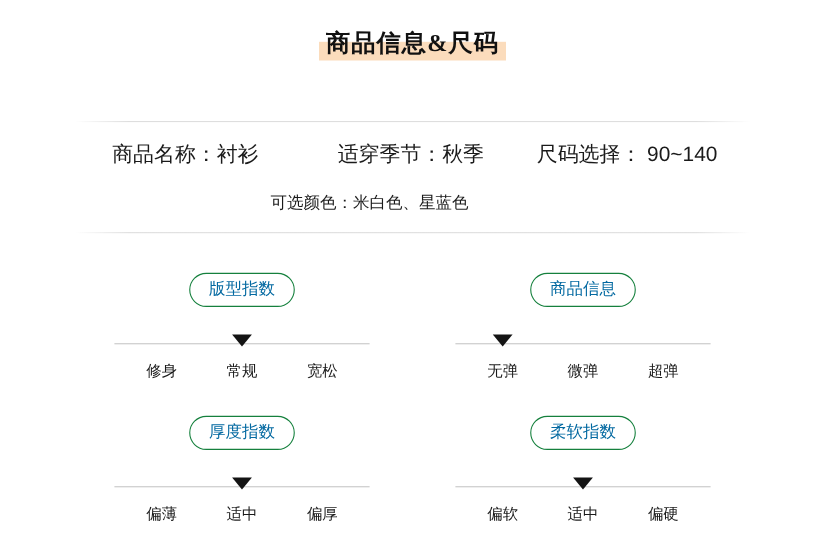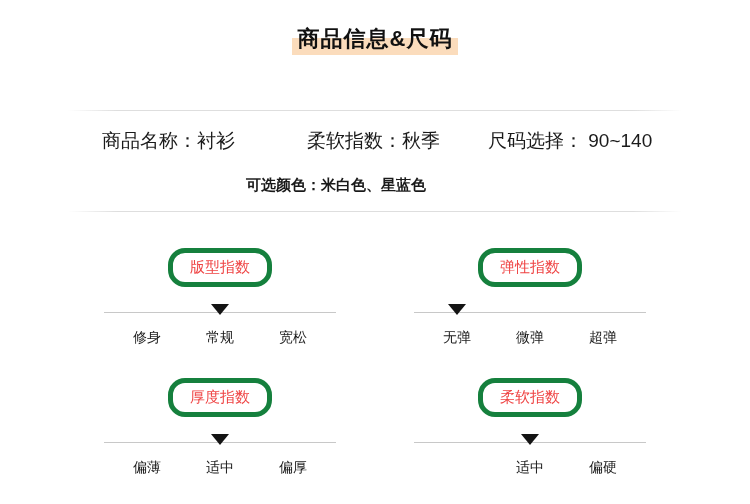--- a/index.html
+++ b/index.html
@@ -41,20 +41,21 @@
   }
   .title-text {
     position: relative;
     z-index: 1;
     font-size: 22px;
     font-weight: bold;
     letter-spacing: 1px;
     line-height: 34px;
     color: #111111;
     white-space: nowrap;
+    font-family: Liberation Serif, serif;
   }
 
   
   .divider {
     position: absolute;
     left: 68px;
     width: 614px;
     height: 1px;
     background: linear-gradient(to right,
        rgba(226,226,226,0) 0%,
@@ -83,21 +84,20 @@
   .info-cell.c1 { left: 34px; }
   .info-cell.c2 { left: 239px; }
   .info-cell.c3 { left: 420px; }
 
   .info-row-2 {
     position: absolute;
     top: 172px;
     left: 0;
     width: 672px;
     text-align: center;
-    font-weight: bold;
   }
   .info-row-2 .info-center {
     font-size: 15px;
     line-height: 26px;
     color: #1a1a1a;
     white-space: nowrap;
   }
 
   
   .index-block {
@@ -108,26 +108,26 @@
   .index-block.col-right { left: 380px; }
   .index-block.row-top    { top: 248px; }
   .index-block.row-bottom { top: 378px; }
 
   .pill-wrap {
     text-align: center;
     height: 34px;
   }
   .pill {
     display: inline-block;
-    border: 5px solid #15803d;
+    border: 1px solid #15803d;
     border-radius: 17px;
     padding: 5px 17px 6px 17px;
     font-size: 15px;
     line-height: 18px;
-    color: #ef4444;
+    color: #0369a1;
     background: #ffffff;
     white-space: nowrap;
   }
 
   .scale {
     position: relative;
     margin-top: 16px;
     height: 58px;
   }
   .scale-line {
@@ -178,21 +178,21 @@
   <span class="title-inner">
     <span class="title-band"></span>
     <span class="title-text">商品信息&amp;尺码</span>
   </span>
 </div>
 
 <div class="divider d1"></div>
 
 <div class="info-row-1">
   <span class="info-cell c1">商品名称：衬衫</span>
-  <span class="info-cell c2">柔软指数：秋季</span>
+  <span class="info-cell c2">适穿季节：秋季</span>
   <span class="info-cell c3">尺码选择：  90~140</span>
 </div>
 
 <div class="info-row-2">
   <span class="info-center">可选颜色：米白色、星蓝色</span>
 </div>
 
 <div class="divider d2"></div>
 
 <div class="index-block col-left row-top">
@@ -205,21 +205,21 @@
     <div class="scale-labels">
       <span class="scale-label l1">常规</span>
       <span class="scale-label l0">修身</span>
       <span class="scale-label l2">宽松</span>
     </div>
   </div>
 </div>
 
 <div class="index-block col-right row-top">
   <div class="pill-wrap">
-    <span class="pill">弹性指数</span>
+    <span class="pill">商品信息</span>
   </div>
   <div class="scale">
     <div class="scale-line"></div>
     <div class="marker pos-left"></div>
     <div class="scale-labels">
       <span class="scale-label l0">无弹</span>
       <span class="scale-label l1">微弹</span>
       <span class="scale-label l2">超弹</span>
     </div>
   </div>
@@ -241,17 +241,18 @@
 </div>
 
 <div class="index-block col-right row-bottom">
   <div class="pill-wrap">
     <span class="pill">柔软指数</span>
   </div>
   <div class="scale">
     <div class="scale-line"></div>
     <div class="marker pos-center"></div>
     <div class="scale-labels">
+      <span class="scale-label l0">偏软</span>
       <span class="scale-label l1">适中</span>
       <span class="scale-label l2">偏硬</span>
     </div>
   </div>
 </div>
 
 </body></html>

